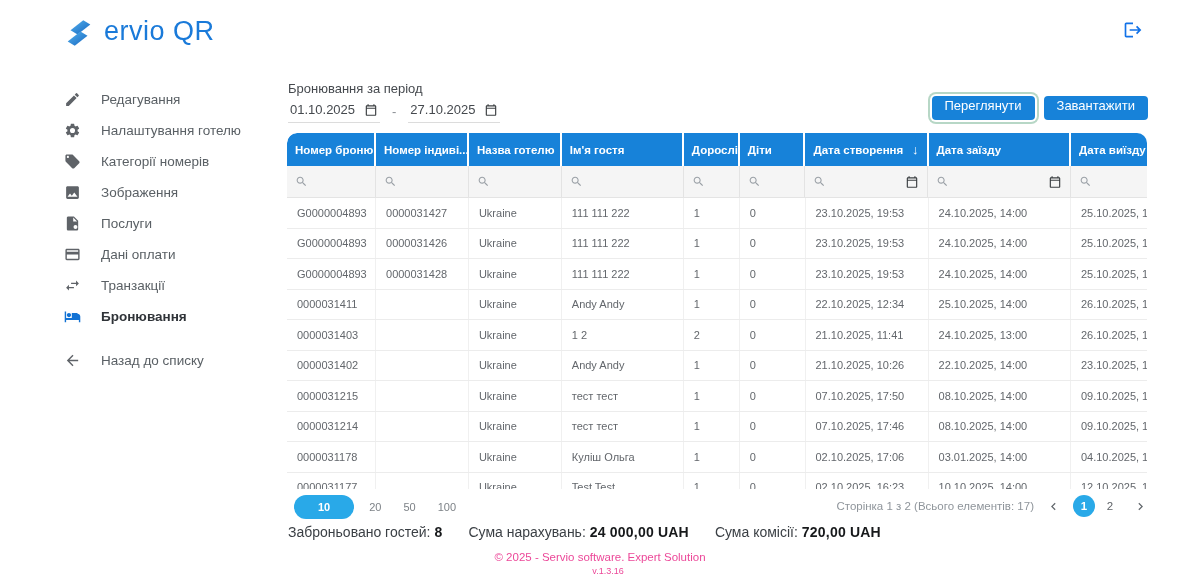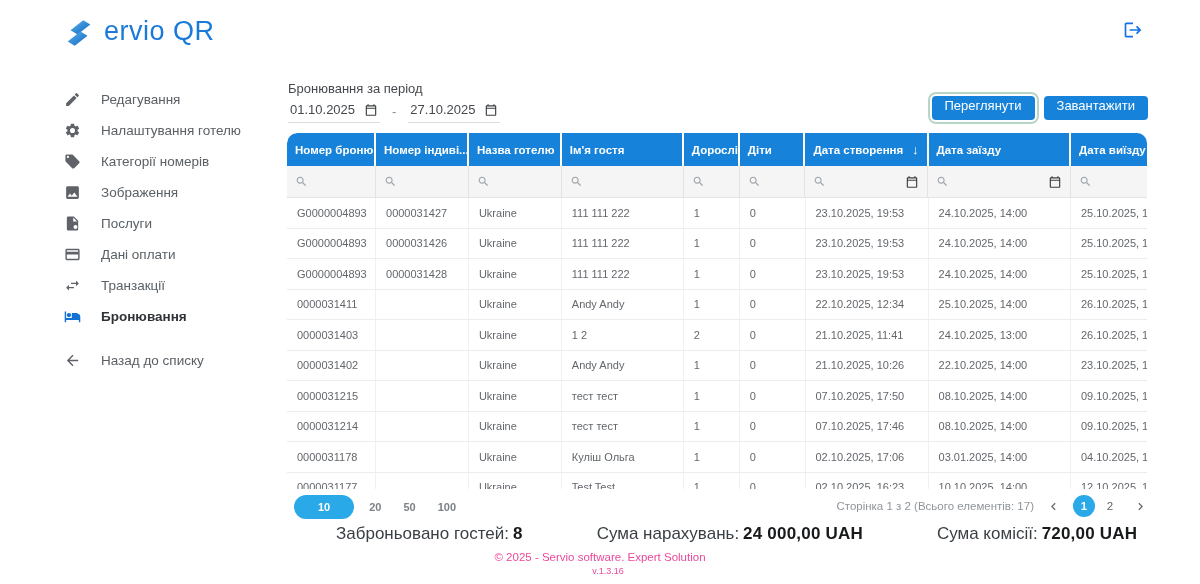--- a/index.html
+++ b/index.html
@@ -47,32 +47,32 @@
   .fcell { display:flex; align-items:center; padding:0 8px; border-right:1px solid #e3e3e3; cursor:text; }
   .fcell svg.search { width:13px; height:13px; fill:#9aa0a6; }
   .fcell svg.cal { width:14px; height:14px; fill:#3c4043; margin-left:auto; cursor:pointer; }
   .trow { height:30.5px; border-bottom:1px solid #ececec; background:#fff; cursor:pointer; }
   .tcell { display:flex; align-items:center; padding:0 10px; font-size:11px; color:#63676c;
     border-right:1px solid #f0f0f0; white-space:nowrap; overflow:hidden; }
   .c0{width:91px}.c1{width:95px}.c2{width:95px}.c3{width:125px}.c4{width:57px}
   .c5{width:67px}.c6{width:126px}.c7{width:146px}.c8{width:125px}
   
   .page-sizes { position:absolute; left:294px; top:495px; display:flex; align-items:center; gap:8px; }
-  .psize { font-size:11px; color:#7d8287; padding:5px 7px; cursor:pointer;font-weight:bold; }
+  .psize { font-size:11px; color:#7d8287; padding:5px 7px; cursor:pointer; }
   .psize.active { background:#29a9e8; color:#fff; font-weight:700; border-radius:999px; padding:6px 24px; min-width:27px; text-align:center; }
   .pager { position:absolute; right:52px; top:495px; display:flex; align-items:center; gap:12px; }
   .pager-info { font-size:11.5px; color:#8f959b; }
   .pager .chev { background:none; border:none; padding:0; cursor:pointer; display:flex; }
   .pager .chev svg { width:15px; height:15px; fill:#63686d; }
   .pnum { font-size:11.5px; color:#5f6368; cursor:pointer; width:22px; height:22px;
     display:flex; align-items:center; justify-content:center; }
   .pnum.active { background:#29a9e8; color:#fff; border-radius:50%; font-weight:700; }
   
   .summary { position:absolute; left:288px; top:524px; display:flex; gap:26px; }
-  .sum-item { font-size:17px; color:#3a3f44;margin-left:48px; }
+  .sum-item { font-size:14px; color:#3a3f44; }
   .sum-item b { color:#17191b; margin-left:4px; letter-spacing:.2px; }
   
   .footer { position:absolute; left:0; right:0; top:551px; text-align:center; color:#ec4899; }
   .footer .copy { font-size:11.5px; }
   .footer .ver { font-size:9px; margin-top:3px;padding-left:16px; }
 </style>
 </head>
 <body>
 
 <div class="logo">

